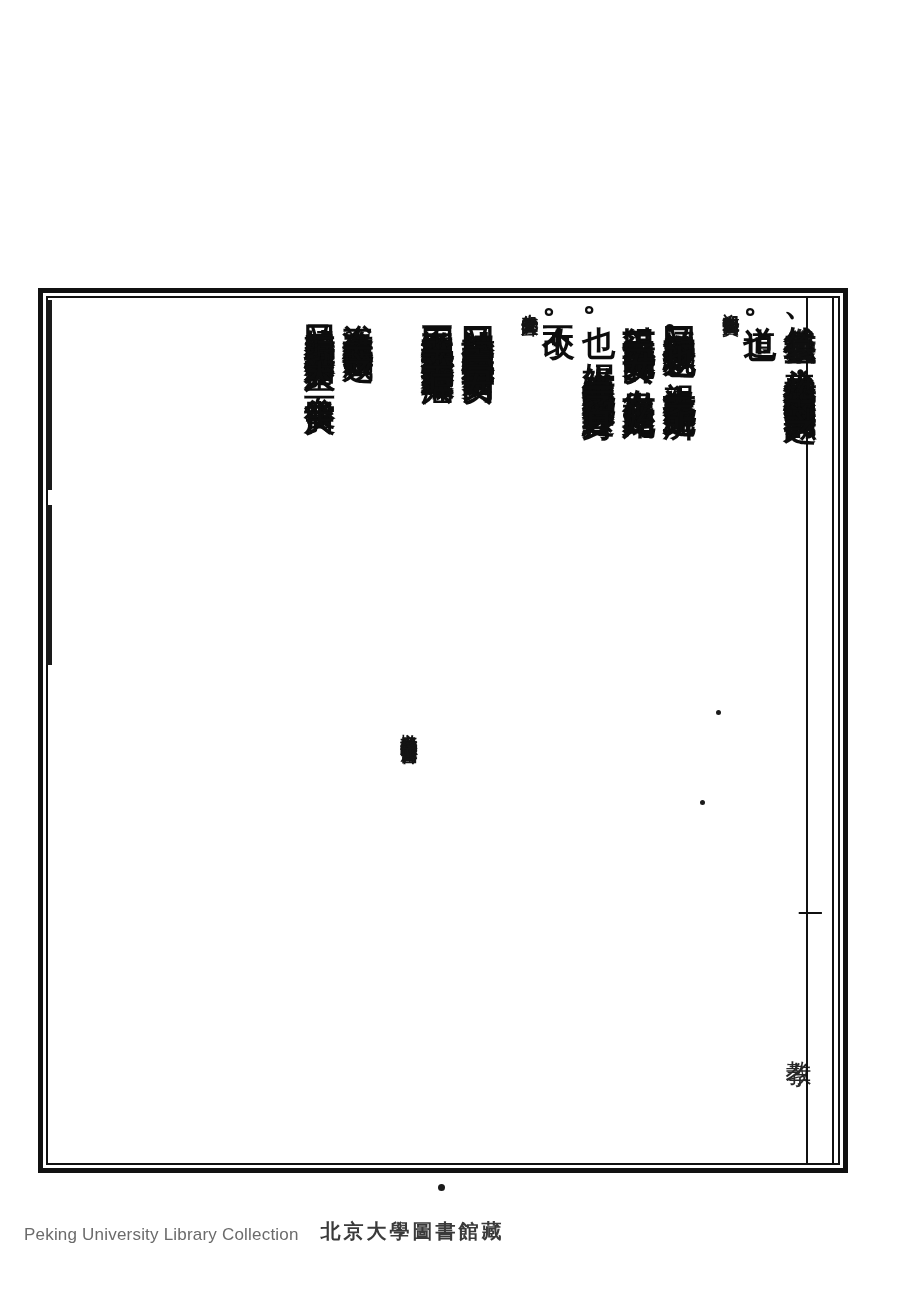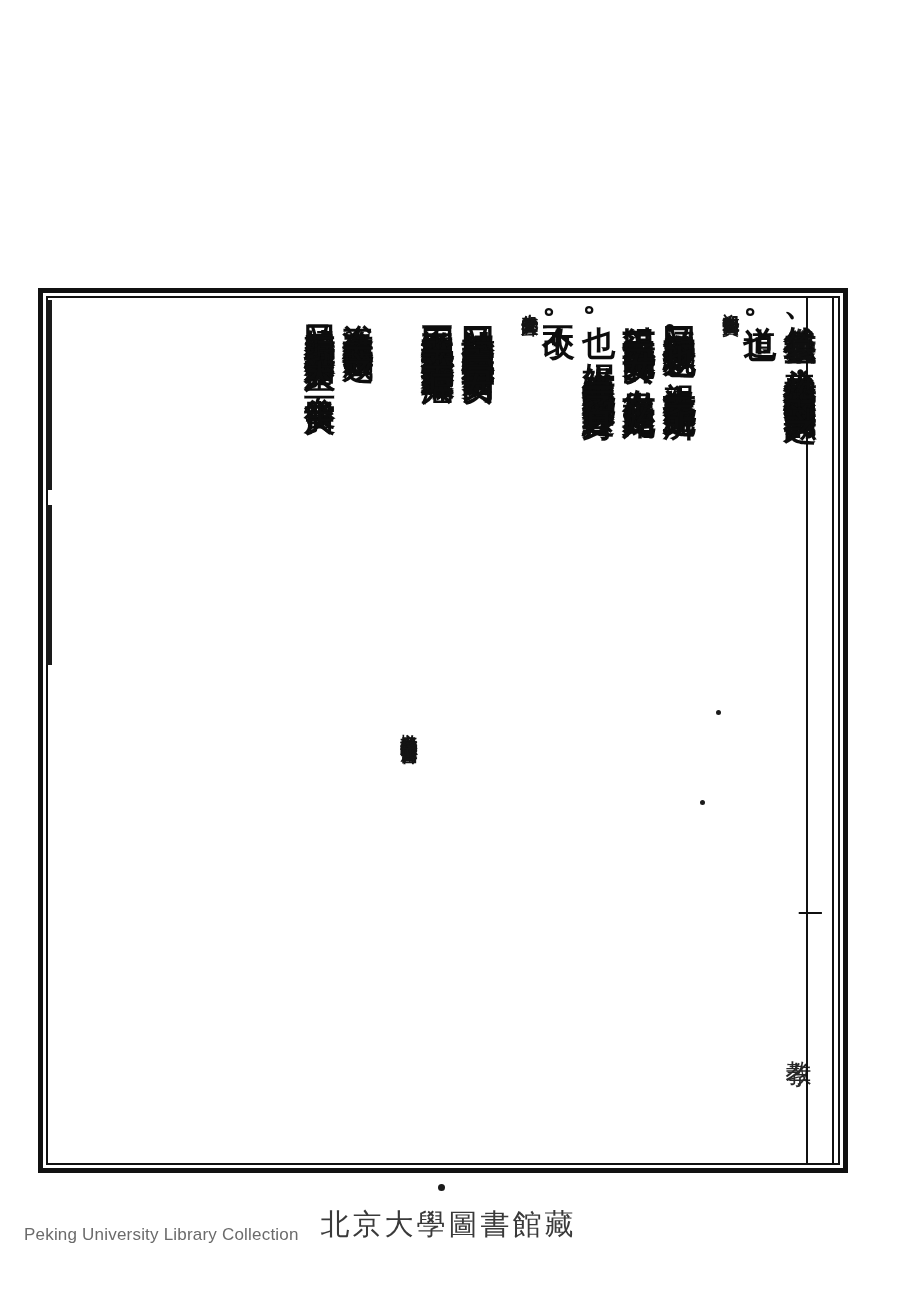--- a/index.html
+++ b/index.html
@@ -169,23 +169,24 @@
     box-sizing: border-box;
   }
   #footer .en {
     font-family: "Liberation Sans", sans-serif;
     font-size: 17px;
     color: #6b6b6b;
     letter-spacing: 0.2px;
   }
   #footer .zh {
     font-family: "DejaVu Serif", serif;
-    font-size: 29px;
+    font-size: 20px;
     color: #3a3a3a;
     letter-spacing: 3px;
+    font-weight: bold;
   }
 </style>
 </head>
 <body>
 
 <div id="scan">
 
   <div id="frame-outer"></div>
   <div id="frame-inner"></div>
 

